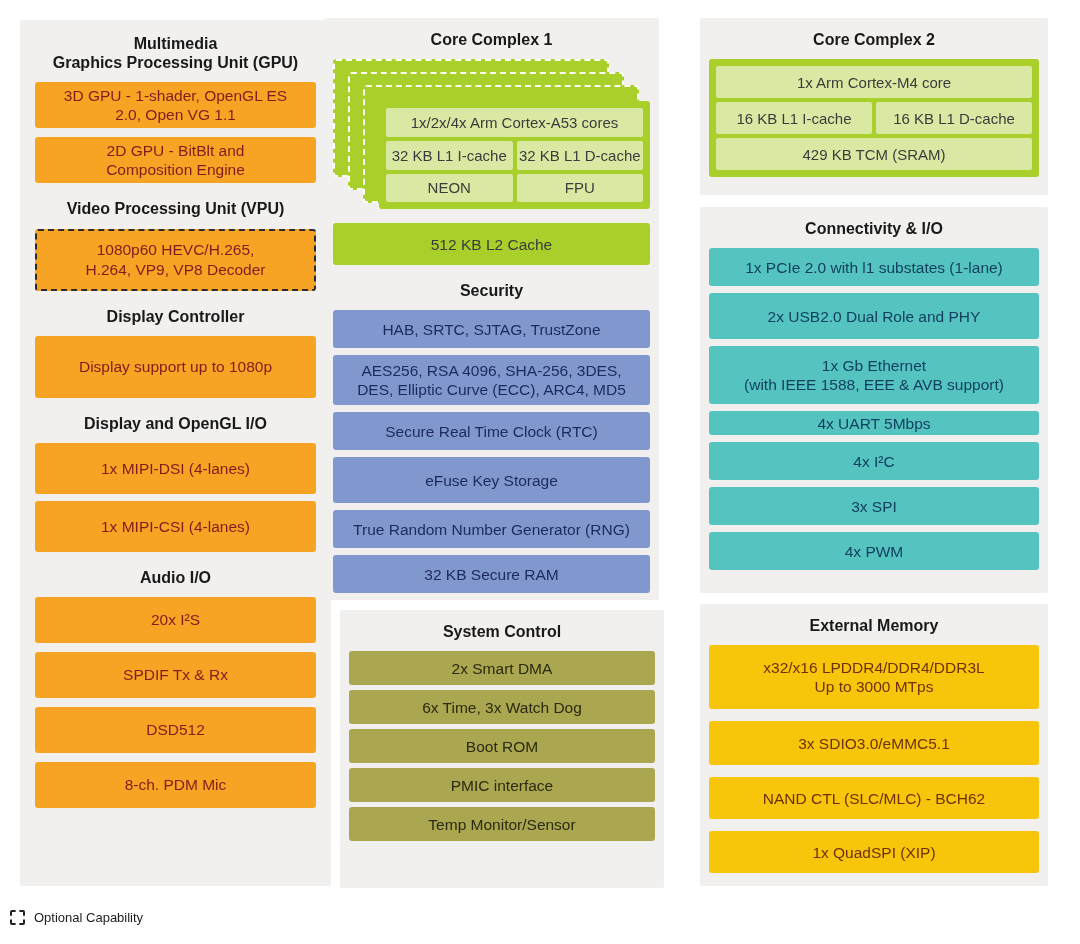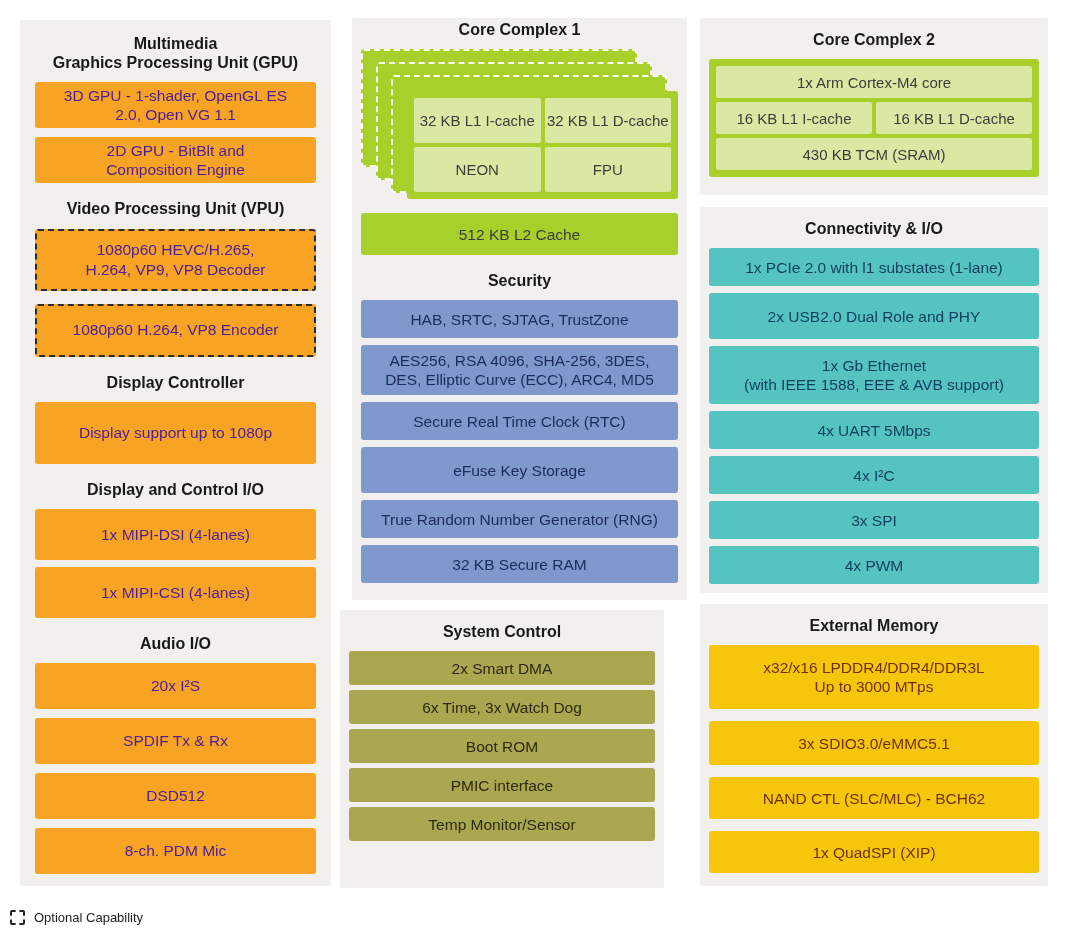--- a/index.html
+++ b/index.html
@@ -1,33 +1,33 @@
 <!DOCTYPE html>
 <html><head>
 <meta charset="utf-8">
 <style>
   * { margin:0; padding:0; box-sizing:border-box; }
   html,body { width:1080px; height:944px; background:#ffffff;
     font-family:"Liberation Sans", sans-serif; position:relative; overflow:hidden; }
   .panel { position:absolute; background:#F1F0EE; border-radius:2px; }
   #panel-left   { left:20px;  top:20px;  width:311px; height:866px; padding:12px 15px; }
-  #panel-mid1   { left:352px; top:18px;  width:335px; height:582px; padding:0 9px; }
+  #panel-mid1   { left:324px; top:18px;  width:335px; height:582px; padding:10px 9px; }
   #panel-mid2   { left:340px; top:610px; width:324px; height:278px; padding:10px 9px; }
   #panel-right1 { left:700px; top:18px;  width:348px; height:177px; padding:10px 9px; }
   #panel-right2 { left:700px; top:207px; width:348px; height:386px; padding:10px 9px; }
   #panel-right3 { left:700px; top:604px; width:348px; height:282px; padding:10px 9px; }
 
   .hdr { font-weight:bold; font-size:16px; line-height:1.2; text-align:center;
          color:#191919; margin:16px 0 10px; white-space:pre-line; }
   .hdr.first { margin-top:2px; }
 
   .blk { border-radius:3px; display:flex; align-items:center; justify-content:center;
          text-align:center; font-size:15.5px; line-height:1.25; white-space:pre-line;
          flex-shrink:0; margin-bottom:9px; }
-  .orange { background:#F7A425; color:#4c1d95; }
+  .orange { background:#F7A425; color:#7f1d1d; }
   .optional { border:2px dashed #2B2B2B; margin-bottom:13px; }
   .blue  { background:#8098CE; color:#1C2A5E; margin-bottom:7px; }
   .olive { background:#ABA751; color:#2A2A10; margin-bottom:5px; }
   .teal  { background:#55C3C0; color:#113E5F; margin-bottom:7px; }
   .gold  { background:#F7C60A; color:#6E3105; margin-bottom:12px; }
   .green { background:#A8CF2A; color:#3C3C3C; }
 
   
   .cc1-stack { position:relative; height:150px; margin-bottom:14px; }
   .ghost { position:absolute; width:276px; height:118px; background:#A8CF2A;
@@ -58,44 +58,46 @@
   <div class="hdr first">Multimedia
 Graphics Processing Unit (GPU)</div>
   <div class="blk orange" style="height:46px">3D GPU - 1-shader, OpenGL ES
 2.0, Open VG 1.1</div>
   <div class="blk orange" style="height:46px">2D GPU - BitBlt and
 Composition Engine</div>
 
   <div class="hdr">Video Processing Unit (VPU)</div>
   <div class="blk orange optional" style="height:62px">1080p60 HEVC/H.265,
 H.264, VP9, VP8 Decoder</div>
-  <div class="blk orange optional" style="height:53px">1080p60 H.264, VP8 Encoder</div>
 
   <div class="hdr">Display Controller</div>
   <div class="blk orange" style="height:62px">Display support up to 1080p</div>
 
-  <div class="hdr">Display and Control I/O</div>
+  <div class="hdr">Display and OpenGL I/O</div>
   <div class="blk orange" style="height:51px; margin-bottom:7px">1x MIPI-DSI (4-lanes)</div>
   <div class="blk orange" style="height:51px">1x MIPI-CSI (4-lanes)</div>
 
   <div class="hdr">Audio I/O</div>
   <div class="blk orange" style="height:46px">20x I²S</div>
   <div class="blk orange" style="height:46px">SPDIF Tx &amp; Rx</div>
   <div class="blk orange" style="height:46px">DSD512</div>
   <div class="blk orange" style="height:46px">8-ch. PDM Mic</div>
 </div>
 
 <div class="panel" id="panel-mid1">
   <div class="hdr first">Core Complex 1</div>
 
   <div class="cc1-stack">
     <div class="ghost g1"></div>
     <div class="ghost g2"></div>
     <div class="ghost g3"></div>
     <div class="cc-card cc1-front">
+      <div class="cc-row">
+        <div class="cc-cell">1x/2x/4x Arm Cortex-A53 cores</div>
+      </div>
       <div class="cc-row">
         <div class="cc-cell">32 KB L1 I-cache</div>
         <div class="cc-cell">32 KB L1 D-cache</div>
       </div>
       <div class="cc-row">
         <div class="cc-cell">NEON</div>
         <div class="cc-cell">FPU</div>
       </div>
     </div>
   </div>
@@ -125,32 +127,32 @@
   <div class="hdr first">Core Complex 2</div>
   <div class="cc-card cc2-card">
     <div class="cc-row">
       <div class="cc-cell">1x Arm Cortex-M4 core</div>
     </div>
     <div class="cc-row">
       <div class="cc-cell">16 KB L1 I-cache</div>
       <div class="cc-cell">16 KB L1 D-cache</div>
     </div>
     <div class="cc-row">
-      <div class="cc-cell">430 KB TCM (SRAM)</div>
+      <div class="cc-cell">429 KB TCM (SRAM)</div>
     </div>
   </div>
 </div>
 
 <div class="panel" id="panel-right2">
   <div class="hdr first">Connectivity &amp; I/O</div>
   <div class="blk teal" style="height:38px">1x PCIe 2.0 with l1 substates (1-lane)</div>
   <div class="blk teal" style="height:46px">2x USB2.0 Dual Role and PHY</div>
   <div class="blk teal" style="height:58px">1x Gb Ethernet
 (with IEEE 1588, EEE &amp; AVB support)</div>
-  <div class="blk teal" style="height:38px">4x UART 5Mbps</div>
+  <div class="blk teal" style="height:24px">4x UART 5Mbps</div>
   <div class="blk teal" style="height:38px">4x I²C</div>
   <div class="blk teal" style="height:38px">3x SPI</div>
   <div class="blk teal" style="height:38px">4x PWM</div>
 </div>
 
 <div class="panel" id="panel-right3">
   <div class="hdr first">External Memory</div>
   <div class="blk gold" style="height:64px">x32/x16 LPDDR4/DDR4/DDR3L
 Up to 3000 MTps</div>
   <div class="blk gold" style="height:44px">3x SDIO3.0/eMMC5.1</div>

